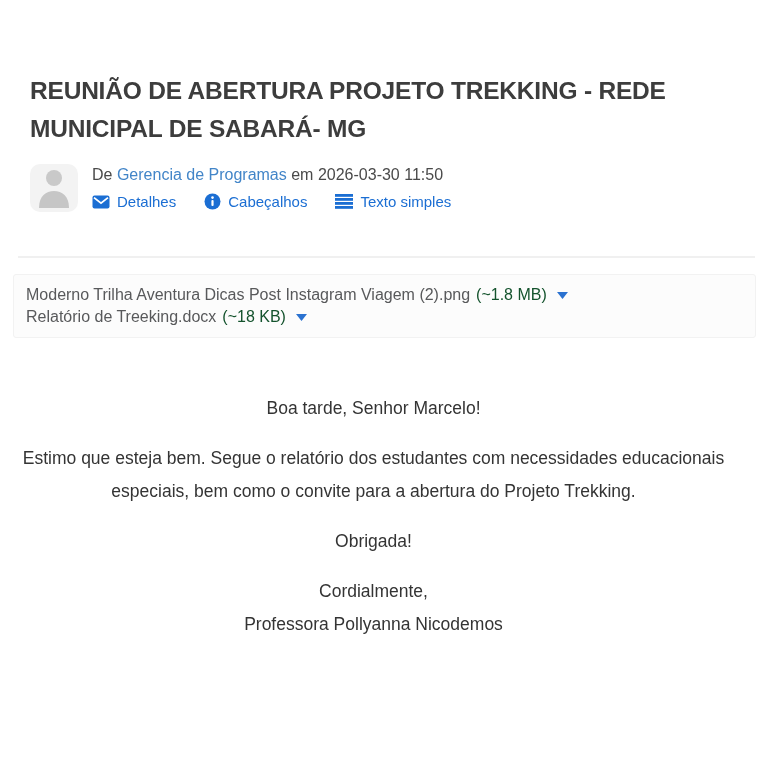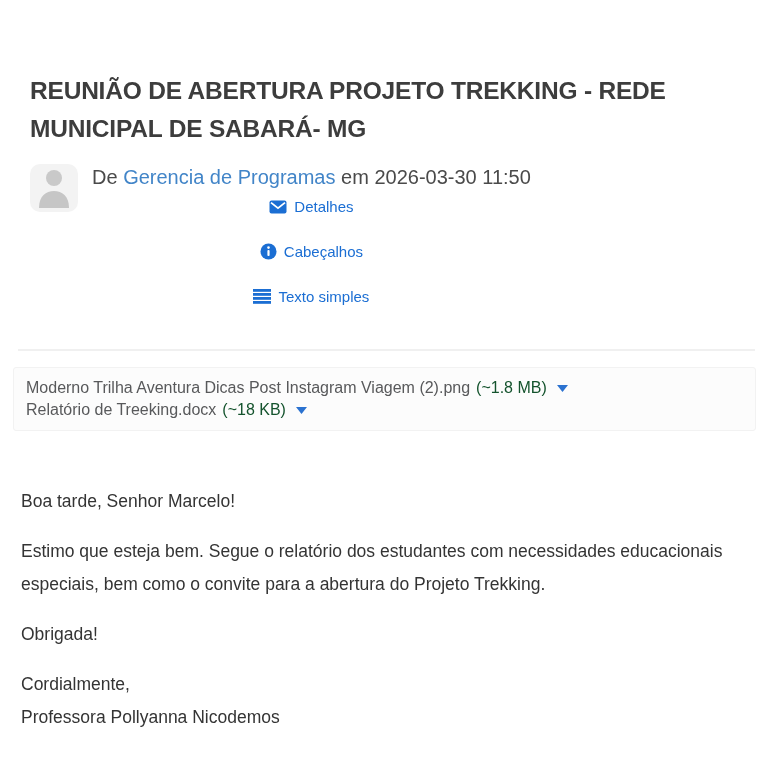--- a/index.html
+++ b/index.html
@@ -34,35 +34,34 @@
   .avatar {
     width: 48px; height: 48px;
     background: #f3f3f3;
     border-radius: 10px;
     flex: 0 0 auto;
     overflow: hidden;
     display: flex; align-items: flex-end; justify-content: center;
   }
   .header-info { padding-top: 2px; }
   .from-line {
-    font-size: 20px;
+    font-size: 16px;
     color: #4a4a4a;
     white-space: nowrap;
   }
   .sender-link {
     color: #4285c8;
     text-decoration: none;
     cursor: pointer;
   }
   .actions {
     display: flex;
     gap: 28px;
     margin-top: 9px;
-    align-items: center;
-    flex-direction: column;
+    align-items: flex-start;
   }
   .action-link {
     display: inline-flex;
     align-items: center;
     gap: 7px;
     font-size: 15px;
     color: #1b6ed3;
     text-decoration: none;
     cursor: pointer;
     white-space: nowrap;
@@ -90,21 +89,21 @@
     gap: 6px;
     line-height: 22px;
     font-size: 16px;
   }
   .attachment-row + .attachment-row { }
   .attachment-name { color: #58595b; cursor: pointer; }
   .attachment-size { color: #14532d; }
   .attachment-caret { display: inline-flex; align-items: center; margin-left: 4px; cursor: pointer; }
 
   
-  .email-body { margin: 54px 30px 0 21px; }
+  .email-body { margin: 54px 30px 0 21px; text-align: center; }
   .email-body p {
     margin: 0 0 17px 0;
     max-width: 705px;
     font-size: 17.5px;
     line-height: 33px;
     color: #343434;
   }
 </style>
 </head>
 <body>

